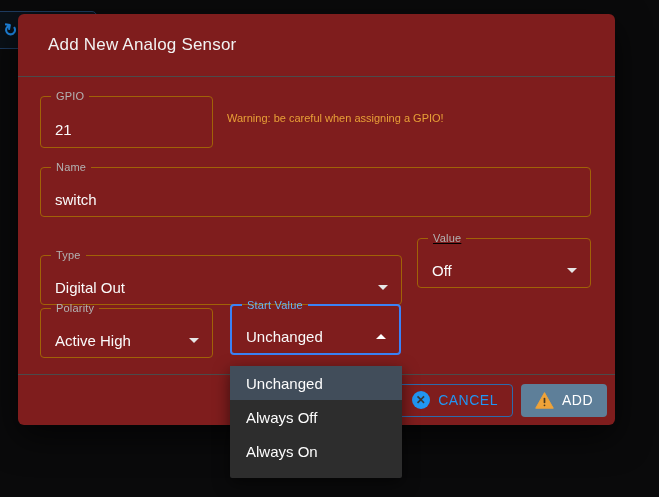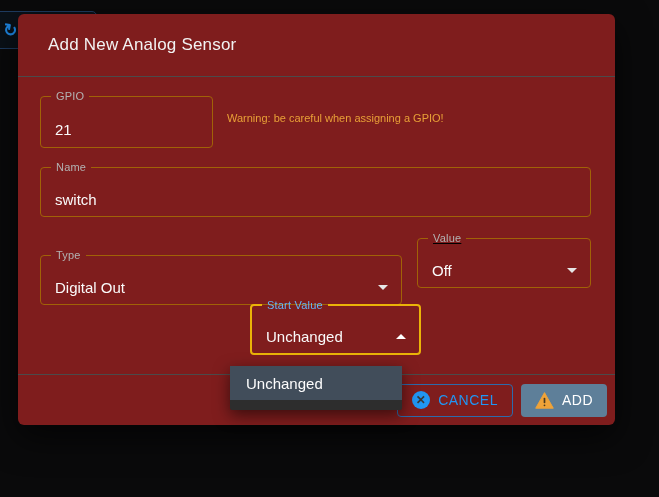--- a/index.html
+++ b/index.html
@@ -63,22 +63,21 @@
   }
   .field .value {
     position: absolute;
     left: 14px; top: calc(50% + 4px);
     transform: translateY(-50%);
     color: #fafafa; font-size: 15px;
     white-space: nowrap;
     text-align: center;
   }
   .field.focused {
-    border: 2px solid #eab308;
-    margin-left: 20px;
+    border: 2px solid #3b82f6;
   }
   .field.focused legend { color: #64b5f6; }
 
   .arrow-down, .arrow-up {
     position: absolute; right: 13px; top: calc(50% + 2px);
     width: 0; height: 0;
     border-left: 5px solid transparent;
     border-right: 5px solid transparent;
   }
   .arrow-down { border-top: 5px solid #e6e6e6; }
@@ -182,20 +181,25 @@
     <span class="value">Digital Out</span>
     <span class="arrow-down"></span>
   </fieldset>
 
   <fieldset class="field" id="field-value">
     <legend>Value</legend>
     <span class="value">Off</span>
     <span class="arrow-down"></span>
   </fieldset>
 
+  <fieldset class="field" id="field-polarity">
+    <legend>Polarity</legend>
+    <span class="value">Active High</span>
+    <span class="arrow-down"></span>
+  </fieldset>
 
   <fieldset class="field focused" id="field-start">
     <legend>Start Value</legend>
     <span class="value">Unchanged</span>
     <span class="arrow-up"></span>
   </fieldset>
 
   <div class="dialog-footer">
     <button class="btn btn-cancel">
       <span class="cancel-circle">✕</span>
@@ -207,13 +211,15 @@
         <rect x="10.9" y="7.5" width="2.2" height="7" rx="1" fill="#4a3a1e"></rect>
         <rect x="10.9" y="16.2" width="2.2" height="2.4" rx="1" fill="#4a3a1e"></rect>
       </svg>
       <span>ADD</span>
     </button>
   </div>
 </div>
 
 <div class="menu">
   <div class="menu-item selected">Unchanged</div>
+  <div class="menu-item">Always Off</div>
+  <div class="menu-item">Always On</div>
 </div>
 
 </body></html>

